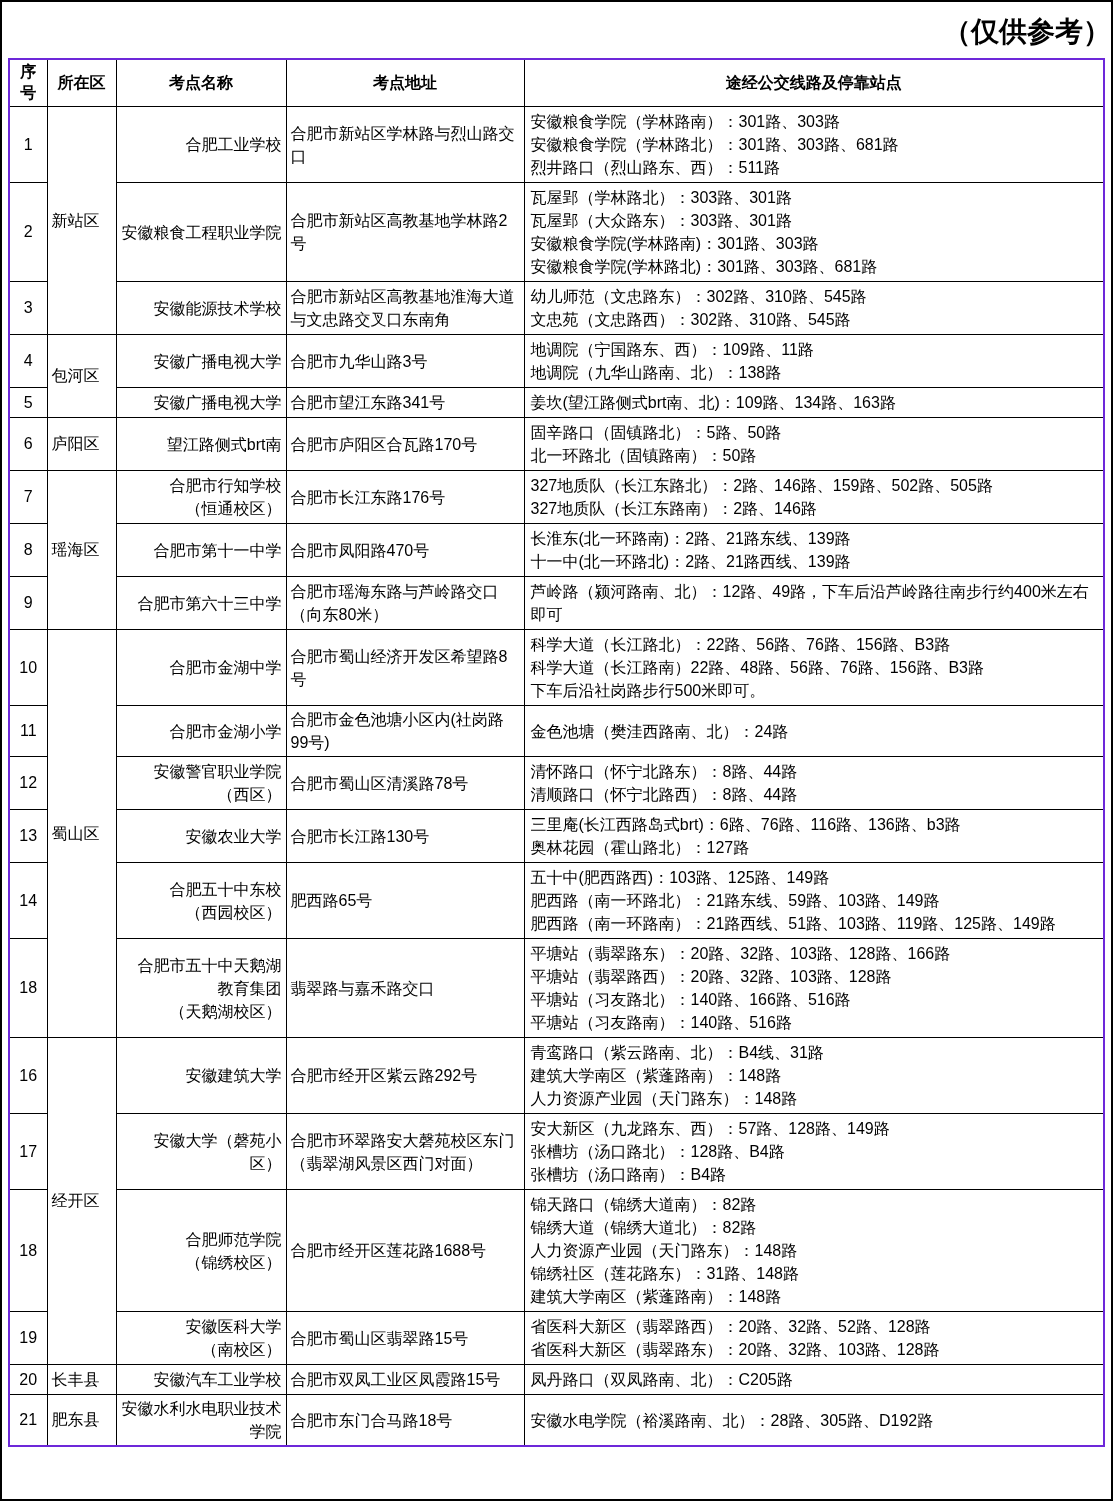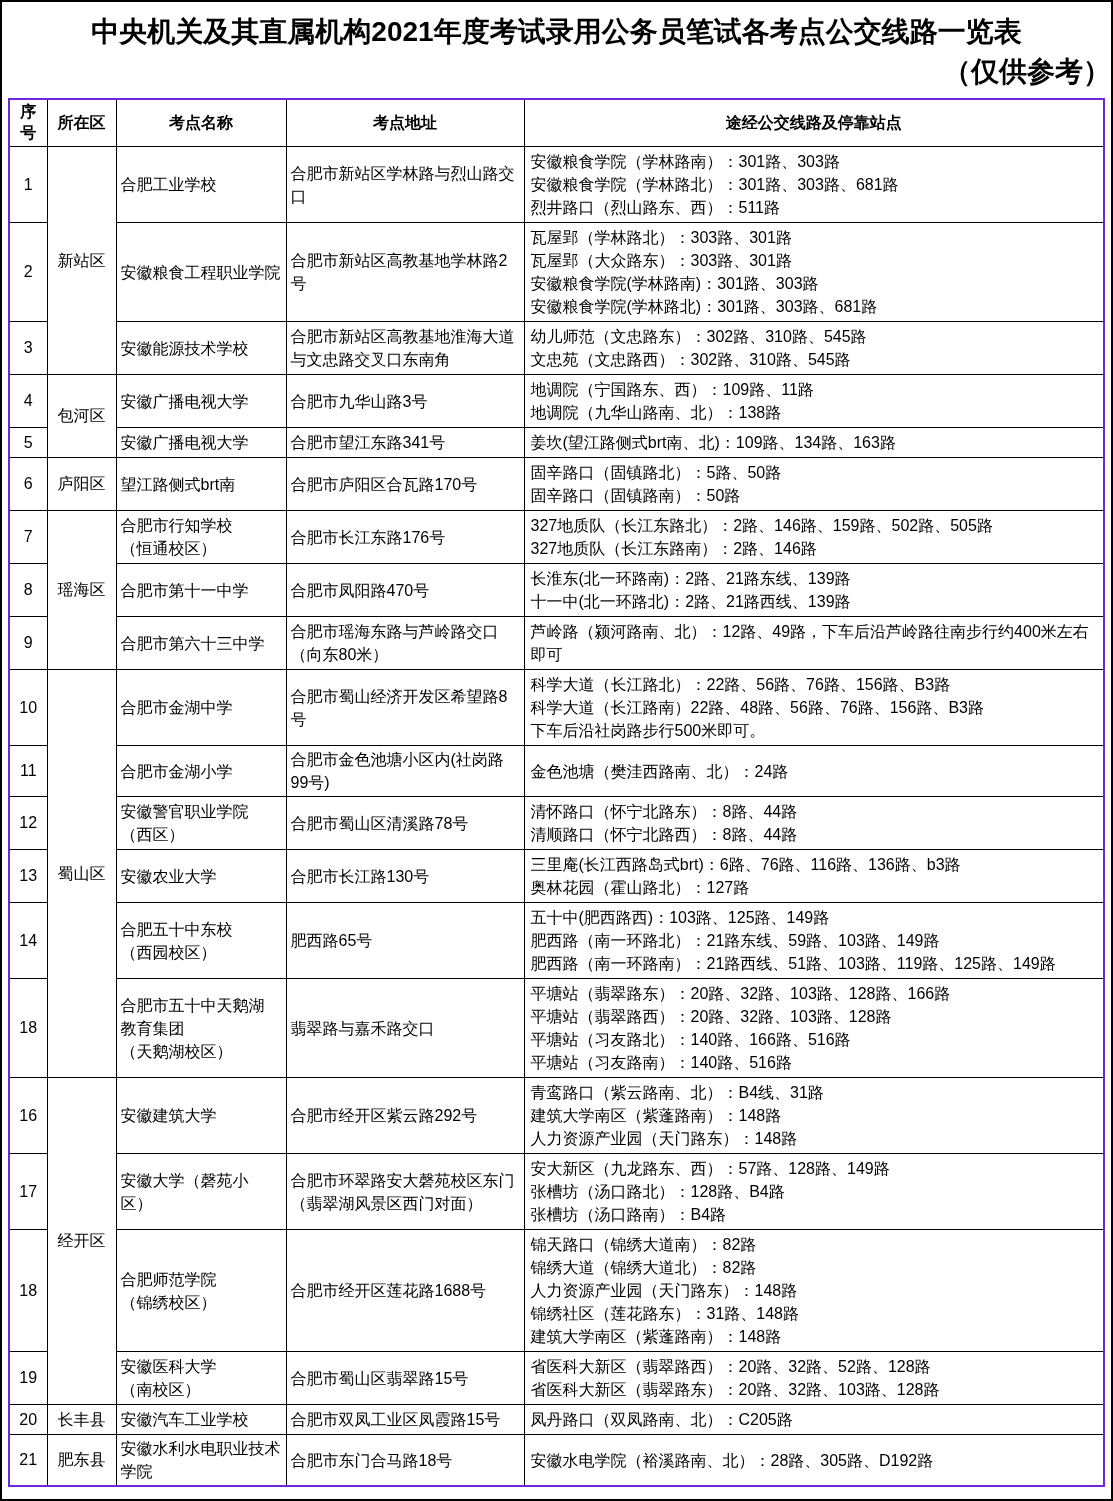--- a/index.html
+++ b/index.html
@@ -23,32 +23,31 @@
     box-sizing:border-box;
     padding:2px 4px;
   }
   .bus-table th{font-weight:bold;text-align:center;height:34px;}
   .col-no{width:38px;}
   .col-district{width:69px;}
   .col-name{width:170px;}
   .col-address{width:238px;}
   .col-routes{width:580px;}
   td.cell-no{text-align:center;}
-  td.cell-district{text-align:center;white-space:pre-line;line-height:22px;margin-left:32px;}
-  td.cell-name{text-align:left;white-space:pre-line;line-height:23px;}
+  td.cell-district{white-space:pre-line;line-height:22px;margin-left:32px;}
+  td.cell-name{text-align:right;white-space:pre-line;line-height:23px;}
   td.cell-address{text-align:left;white-space:pre-line;line-height:23px;}
   td.cell-routes{text-align:left;padding:3px 6px;}
   .route-line{line-height:23px;}
 </style>
 </head>
 <body>
 
 <div class="page">
   <div class="title-block">
-    <div class="page-title">中央机关及其直属机构2021年度考试录用公务员笔试各考点公交线路一览表</div>
     <div class="page-subtitle">（仅供参考）</div>
   </div>
 
   <table class="bus-table">
     <colgroup>
       <col class="col-no">
         <col class="col-district">
         <col class="col-name">
         <col class="col-address">
         <col class="col-routes">
@@ -112,21 +111,21 @@
             <div class="route-line">姜坎(望江路侧式brt南、北)：109路、134路、163路</div>
           </td>
         </tr>
         <tr>
           <td class="cell-no">6</td>
           <td class="cell-district" rowspan="1">庐阳区</td>
           <td class="cell-name">望江路侧式brt南</td>
           <td class="cell-address">合肥市庐阳区合瓦路170号</td>
           <td class="cell-routes">
             <div class="route-line">固辛路口（固镇路北）：5路、50路</div>
-            <div class="route-line">固辛路口（固镇路南）：50路</div>
+            <div class="route-line">北一环路北（固镇路南）：50路</div>
           </td>
         </tr>
         <tr>
           <td class="cell-no">7</td>
           <td class="cell-district" rowspan="3">瑶海区</td>
           <td class="cell-name">合肥市行知学校
 （恒通校区）</td>
           <td class="cell-address">合肥市长江东路176号</td>
           <td class="cell-routes">
             <div class="route-line">327地质队（长江东路北）：2路、146路、159路、502路、505路</div>

